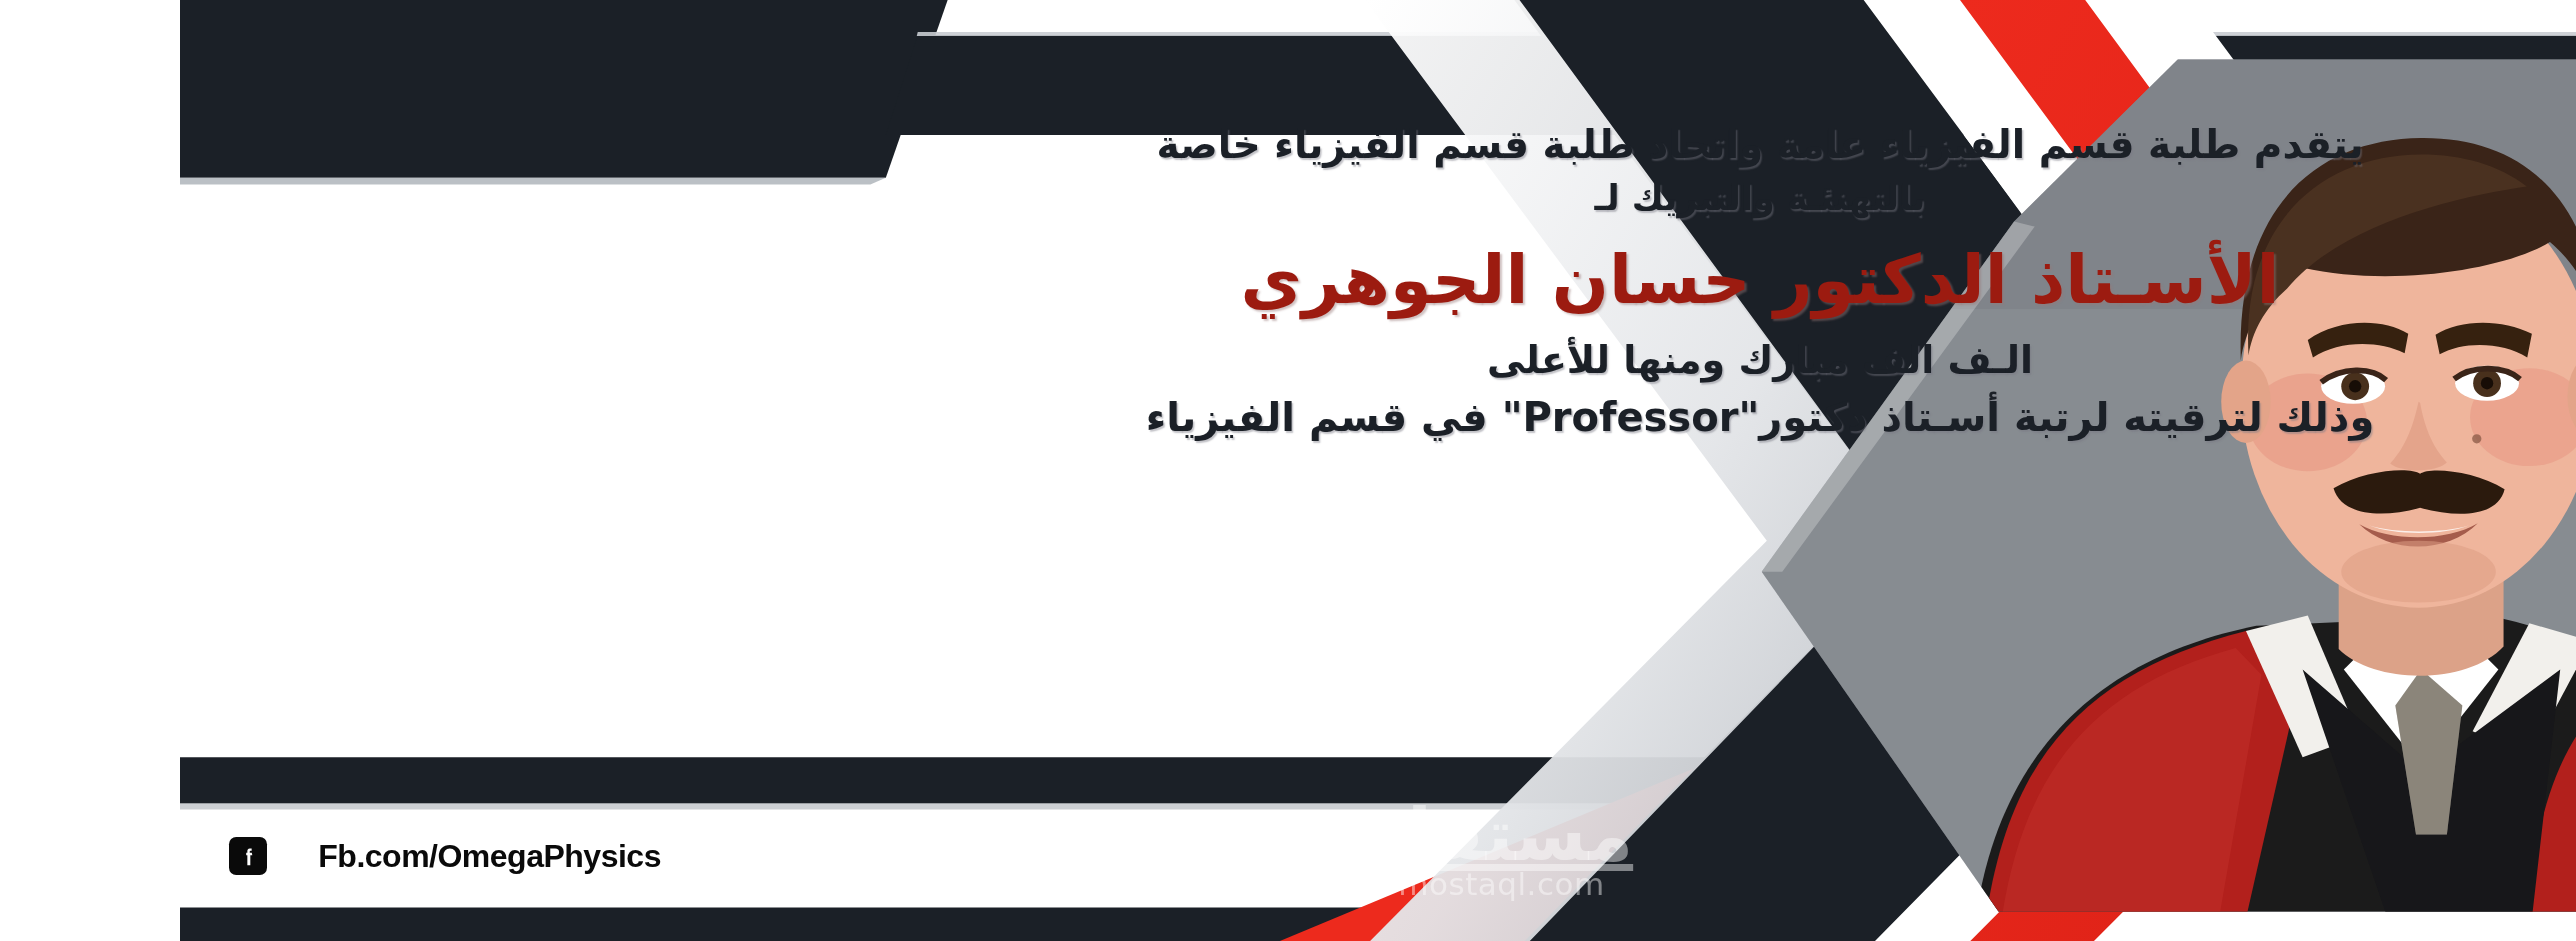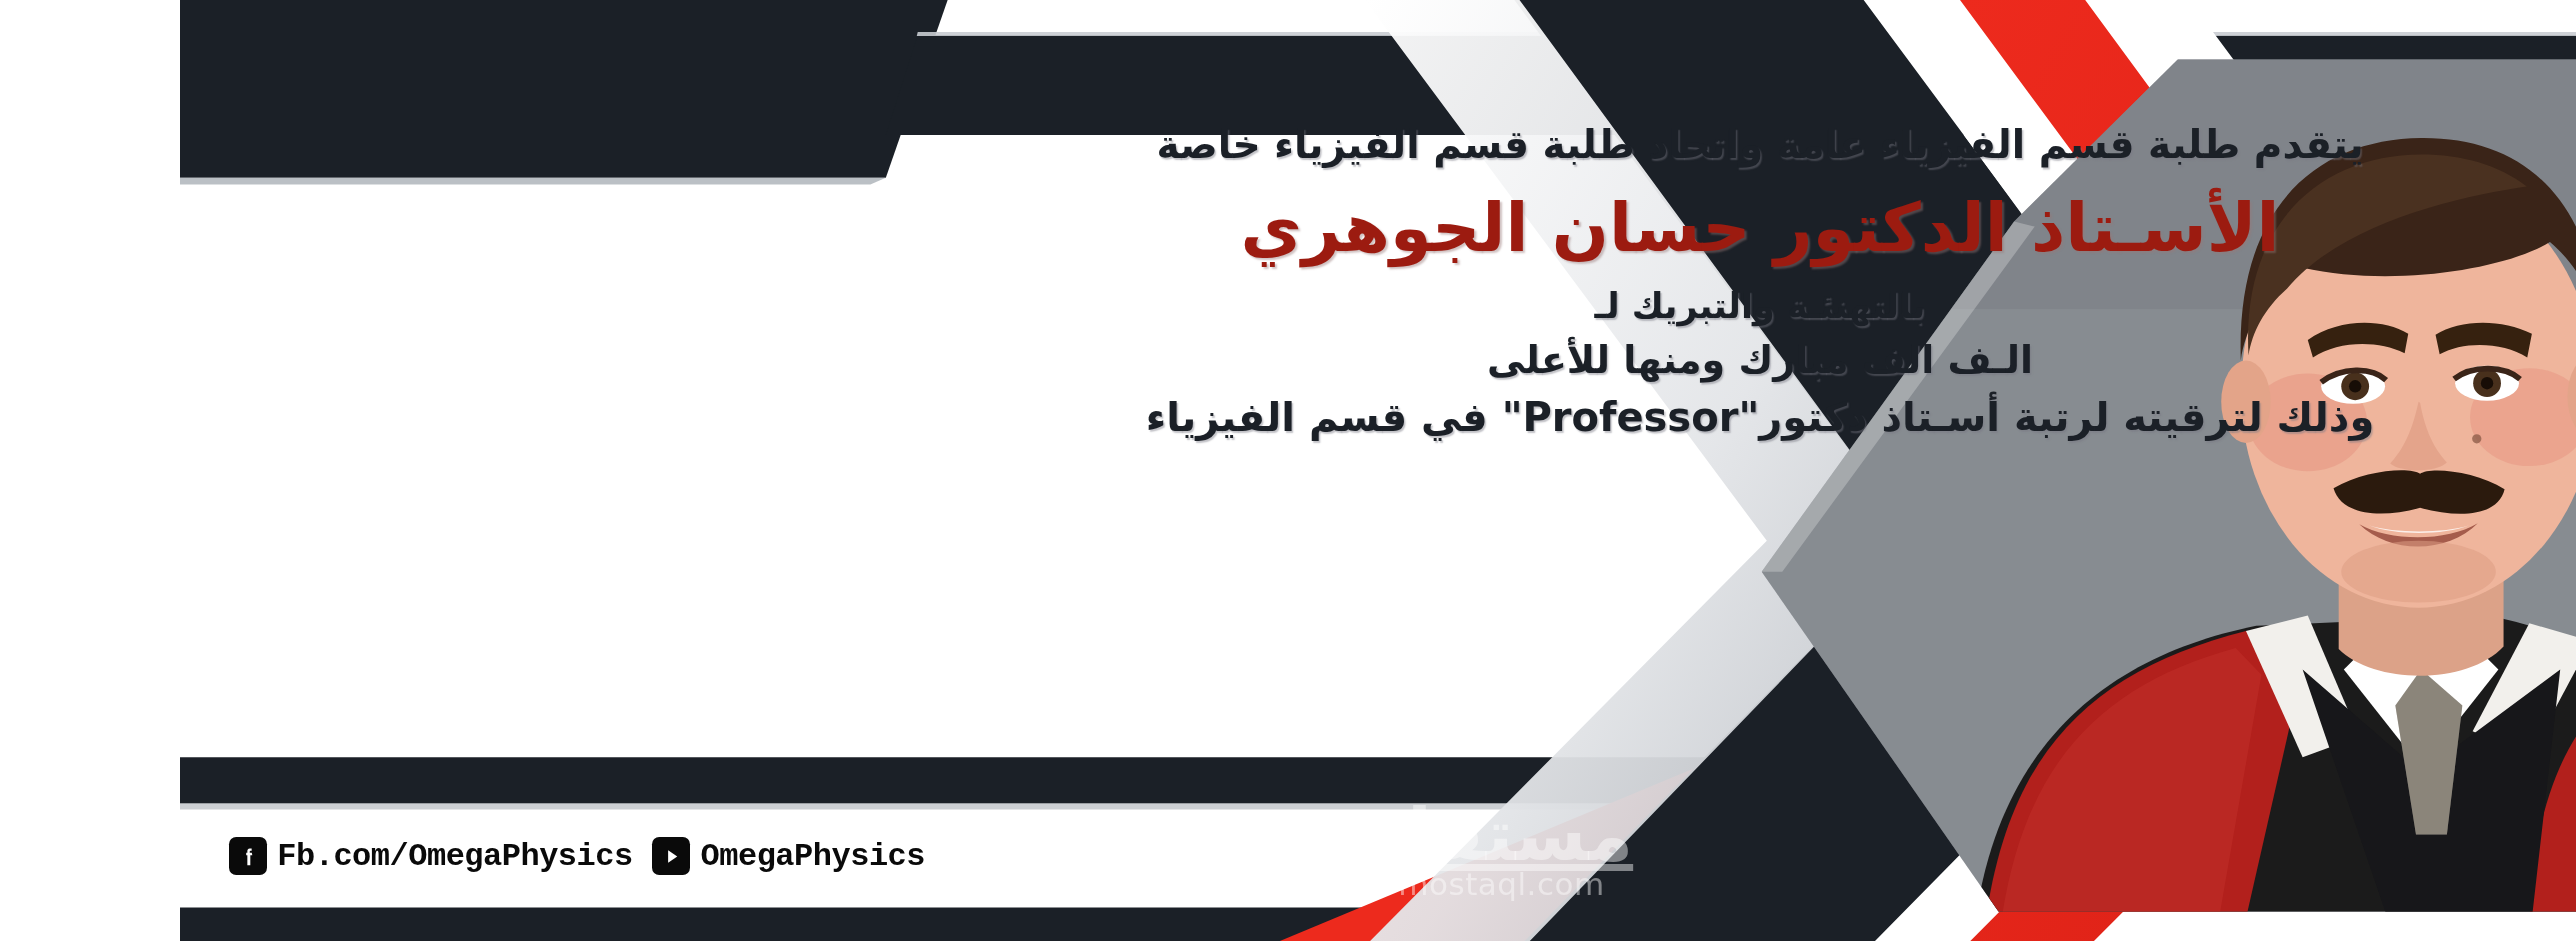--- a/index.html
+++ b/index.html
@@ -50,23 +50,23 @@
     display:flex;align-items:center;gap:19.6px;
     z-index:45;direction:ltr;
   }
   .social-item{display:flex;align-items:center;gap:10.3px;}
   .sq{
     width:38px;height:38px;border-radius:7.2px;background:#0a0a0a;
     display:flex;align-items:center;justify-content:center;flex:0 0 auto;
   }
   .sq svg{display:block;}
   .handle{
-    font-family:Liberation Mono, monospace;
+    font-family:Liberation Sans, sans-serif;
     font-weight:bold;font-size:32px;color:#0a0a0a;
-    letter-spacing:-0.5px;white-space:nowrap;
+    letter-spacing:-0.5px;white-space:nowrap;margin-left:41px;
   }
 
   
   #watermark{
     position:absolute;
     left:1162px;bottom:36px;
     width:319px;text-align:center;
     z-index:46;pointer-events:none;
   }
   #watermark .ar{
@@ -237,45 +237,37 @@
       <circle cx="4458" cy="852" r="9" fill="#8a5a45" opacity=".75"></circle>
     </g>
 
     <g>
       <polygon points="3560,430 3070,1110 3110,1110 3600,440" fill="#ffffff" opacity=".25"></polygon>
     </g>
   </svg>
 
   <div id="text-block">
     <div class="line l1">يتقدم طلبة قسم الفيزياء عامة واتحاد طلبة قسم الفيزياء خاصة</div>
+    <div class="line l2">بالتهنئـة والتبريك لـ</div>
     <div class="line l3">الأسـتاذ الدكتور حسان الجوهري</div>
-    <div class="line l2">بالتهنئـة والتبريك لـ</div>
     <div class="line l5">الـف الف مبارك ومنها للأعلى</div>
     <div class="line l4">وذلك لترقيته لرتبة أسـتاذ دكتور"Professor" في قسم الفيزياء</div>
   </div>
 
   <div id="social">
 
     <div class="social-item">
       <span class="sq">
         <svg width="23" height="23" viewBox="0 0 24 24" aria-hidden="true">
           <path fill="#ffffff" d="M15.4 8.2h-2.1V6.9c0-.6.4-.8.7-.8h1.3V3.6h-1.9c-2.1 0-2.6 1.6-2.6 2.6v2h-1.2v2.6h1.2V21h3.1v-10.2h2.1z"></path>
         </svg>
       </span>
       <span class="handle">Fb.com/OmegaPhysics</span>
     </div>
 
-    <div class="social-item">
-      <span class="sq">
-        <svg width="23" height="23" viewBox="0 0 24 24" aria-hidden="true">
-          <polygon fill="#ffffff" points="8.5,5.6 18,12 8.5,18.4"></polygon>
-        </svg>
-      </span>
-      <span class="handle">OmegaPhysics</span>
-    </div>
 
   </div>
 
   <div id="watermark">
     <div class="ar">مستقل</div>
     <div class="en">mostaql.com</div>
   </div>
 
 </div>
 

